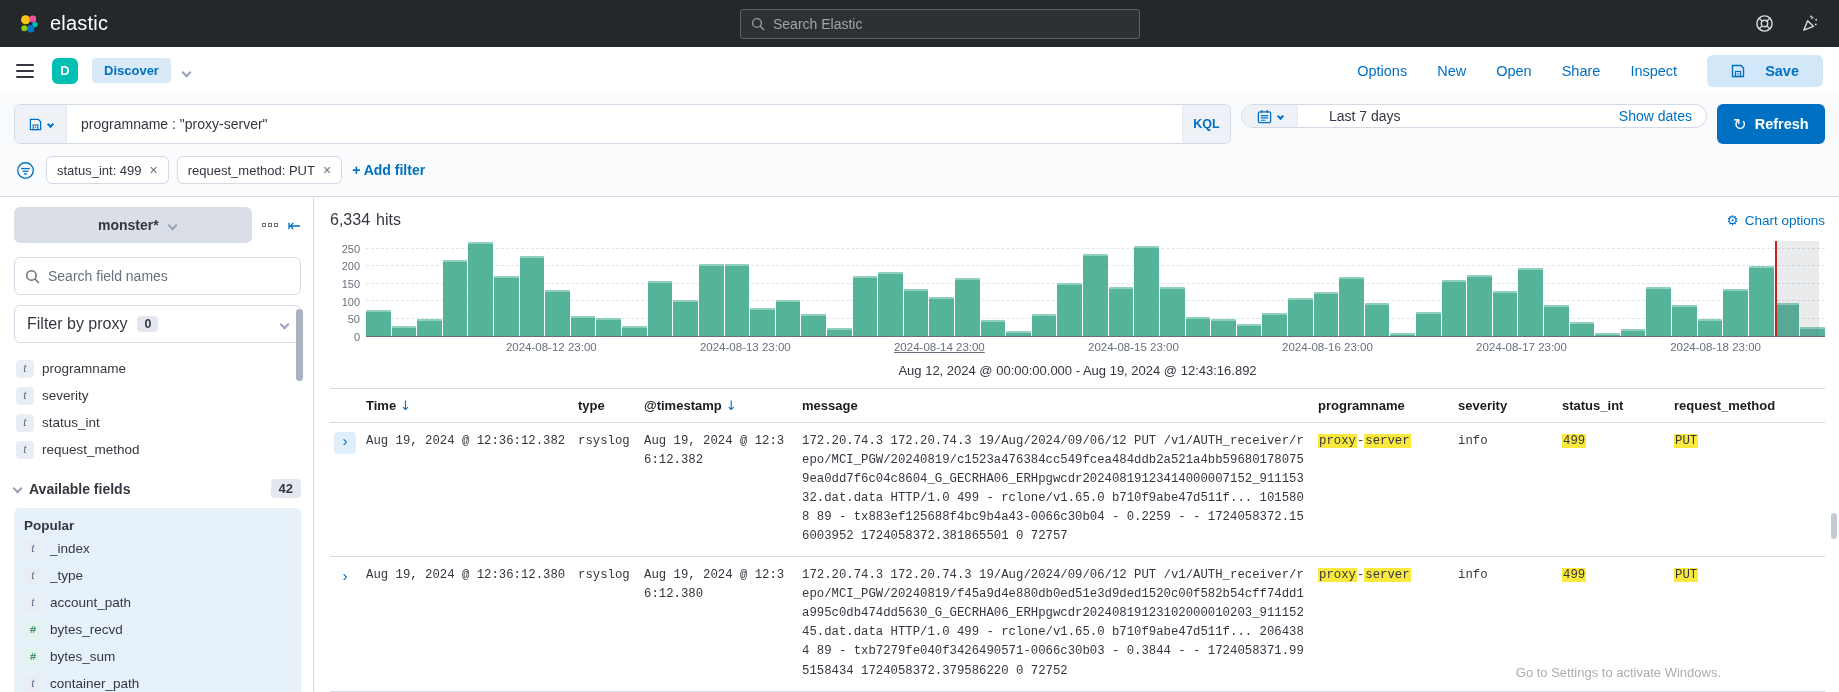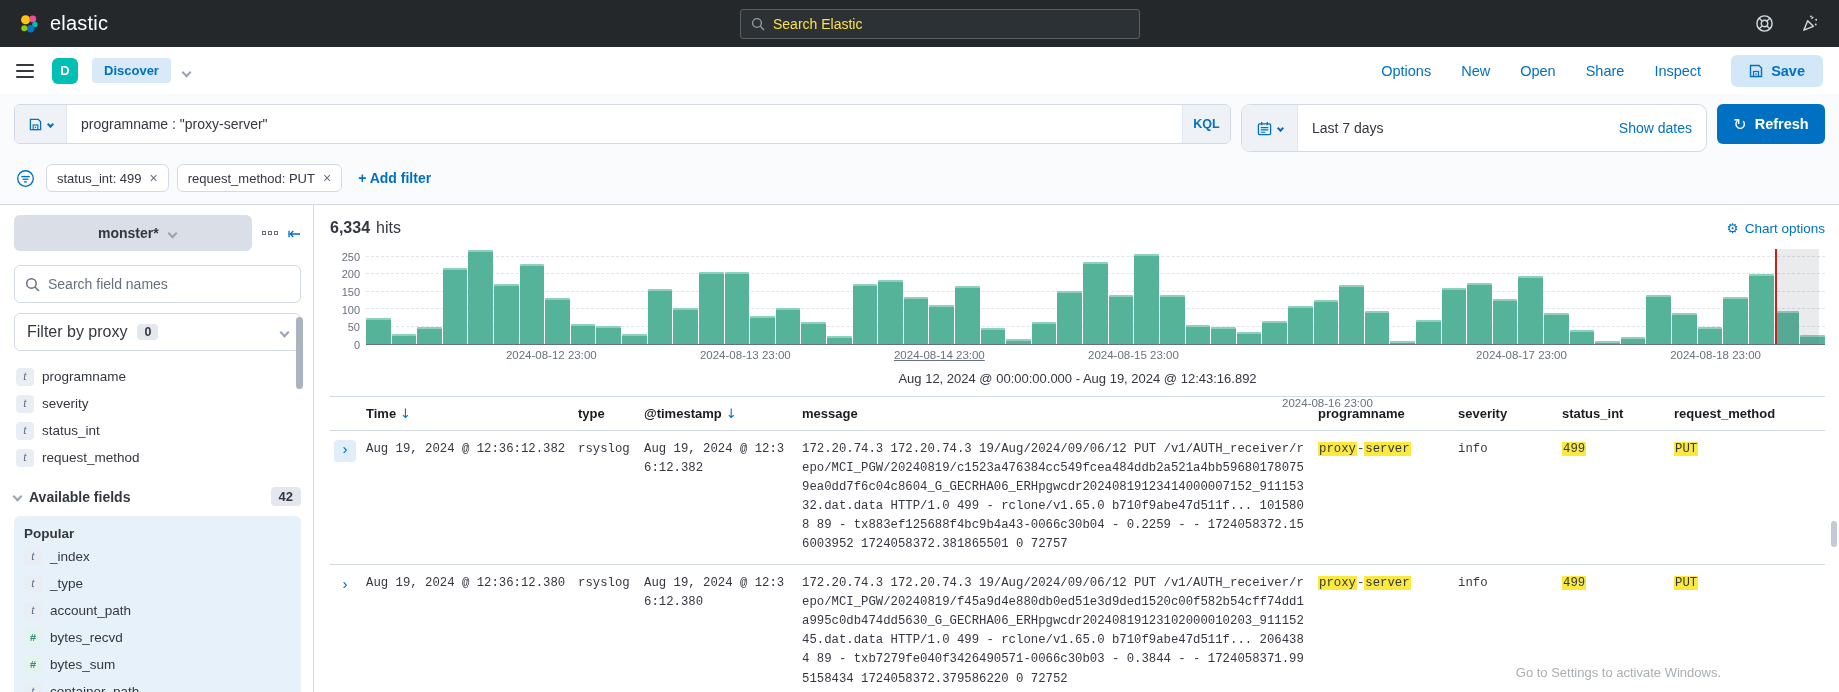--- a/index.html
+++ b/index.html
@@ -5,55 +5,55 @@
   * { margin:0; padding:0; box-sizing:border-box; }
   html,body { width:1839px; height:692px; overflow:hidden; }
   body { font-family:"Liberation Sans", sans-serif; background:#fff; color:#343741; }
   .page { position:relative; width:1839px; height:692px; overflow:hidden; }
 
   
   .topbar { height:47px; background:#24282b; display:flex; align-items:center; padding:0 18px; position:relative; }
   .brand-wrap { display:flex; align-items:center; gap:10px; }
   .brand { color:#fff; font-size:20px; letter-spacing:.2px; }
   .top-search { position:absolute; left:740px; width:400px; height:30px; border:1px solid #5a6165; border-radius:3px; background:#2b3134; display:flex; align-items:center; gap:8px; padding:0 10px; cursor:text; }
-  .top-search .ph { color:#fde047; font-size:14px; }
+  .top-search .ph { color:#a3a3a3; font-size:14px; }
   .top-icons { margin-left:auto; display:flex; align-items:center; gap:24px; color:#d4dae0; }
   .icon-btn { width:22px; height:22px; display:flex; align-items:center; justify-content:center; cursor:pointer; }
 
   
   .navrow { height:47px; background:#fff; display:flex; align-items:center; padding:0 16px; }
   .hamburger { width:18px; cursor:pointer; margin-right:18px; }
   .hamburger i { display:block; height:2px; background:#343741; margin:4px 0; border-radius:1px; }
   .space-badge { width:26px; height:26px; border-radius:6px; background:#00bfb3; color:#fff; font-weight:bold; font-size:13px; display:flex; align-items:center; justify-content:center; margin-right:14px; cursor:pointer; }
   .crumb-pill { background:#d9e9f7; color:#0071c2; font-size:13px; font-weight:bold; padding:5px 12px; border-radius:4px; cursor:pointer; }
   .crumb-caret { margin-left:12px; }
   .chev { display:inline-block; width:7px; height:7px; border-right:2px solid #98a2b3; border-bottom:2px solid #98a2b3; transform:rotate(45deg); }
   .chev.blue { border-color:#0071c2; }
   .chev.small { width:5px; height:5px; }
   .nav-actions { margin-left:auto; display:flex; align-items:center; gap:30px; }
   .nav-link { color:#0071c2; font-size:14.5px; cursor:pointer; }
-  .save-btn { background:#d2e7f8; color:#0071c2; font-weight:bold; font-size:14.5px; border:none; border-radius:6px; padding:8px 18px; display:flex; align-items:center; gap:8px; cursor:pointer; }
+  .save-btn { background:#d2e7f8; color:#0071c2; font-weight:bold; font-size:14.5px; border:none; border-radius:6px; padding:8px 24px; display:flex; align-items:center; gap:20px; cursor:pointer; }
 
   
   .queryrow { background:#fafbfd; padding:10px 14px 8px 14px; display:flex; align-items:stretch; gap:10px; }
   .querybar { flex:1; display:flex; border:1px solid #d3dae6; border-radius:6px; overflow:hidden; background:#fff; height:40px; max-width:1218px; }
   .q-left { background:#eef2f7; width:52px; display:flex; align-items:center; justify-content:center; gap:6px; cursor:pointer; border-right:1px solid #e2e8f0; }
   .q-input { flex:1; display:flex; align-items:center; padding:0 14px; font-size:14px; color:#343741; cursor:text; }
   .q-kql { background:#eef2f7; width:48px; display:flex; align-items:center; justify-content:center; color:#0071c2; font-size:12.5px; font-weight:bold; cursor:pointer; border-left:1px solid #e2e8f0; }
-  .datebar { width:466px; display:flex; border:1px solid #d3dae6; border-radius:9px; overflow:hidden; background:#fff; height:48px; }
+  .datebar { width:466px; display:flex; border:1px solid #d3dae6; border-radius:14px; overflow:hidden; background:#fff; height:24px;gap:17px; }
   .d-cal { background:#eef2f7; width:56px; display:flex; align-items:center; justify-content:center; gap:6px; cursor:pointer; border-right:1px solid #e2e8f0; }
   .d-range { flex:1; display:flex; align-items:center; padding:0 14px; font-size:14px; cursor:pointer; }
   .d-show { display:flex; align-items:center; padding:0 14px; color:#0071c2; font-size:14px; cursor:pointer; }
   .refresh-btn { width:108px; height:40px; background:#0071c2; color:#fff; border:none; border-radius:6px; font-size:14.5px; font-weight:bold; display:flex; align-items:center; justify-content:center; gap:8px; cursor:pointer; }
 
   
   .filterrow { background:#fafbfd; padding:4px 14px 12px 14px; display:flex; align-items:center; gap:10px; border-bottom:1px solid #d3dae6; }
   .filter-pill { background:#fff; border:1px solid #d3dae6; border-radius:6px; padding:5px 10px; font-size:13px; color:#343741; display:flex; align-items:center; gap:8px; cursor:pointer; }
   .pill-x { color:#69707d; font-size:14px; cursor:pointer; }
-  .add-filter { color:#0071c2; font-size:14px; font-weight:bold; cursor:pointer; margin-left:6px; }
+  .add-filter { color:#0071c2; font-size:14px; font-weight:bold; cursor:pointer; }
 
   
   .content { display:flex; height:502px; }
   .sidebar { width:314px; padding:10px 12px 0 14px; position:relative; border-right:1px solid #d3dae6; }
   .sb-top { display:flex; align-items:center; gap:10px; }
   .index-btn { background:#d9dee7; border:none; border-radius:6px; height:36px; flex:1; font-size:14px; font-weight:bold; color:#343741; display:flex; align-items:center; justify-content:center; gap:10px; cursor:pointer;padding-left:8px; }
   .dots-icon { display:flex; gap:2px; cursor:pointer; }
   .dots-icon i { width:4px; height:4px; border:1px solid #69707d; display:block; }
   .collapse-icon { color:#0071c2; font-size:16px; cursor:pointer; }
   .sb-search { margin-top:14px; height:38px; border:1px solid #d3dae6; border-radius:6px; display:flex; align-items:center; gap:8px; padding:0 10px; cursor:text; background:#fff; }
@@ -70,21 +70,21 @@
   .sb-scroll { position:absolute; right:10px; top:112px; width:7px; height:72px; background:#aab3bf; border-radius:4px; }
   .avail-hdr { display:flex; align-items:center; gap:8px; margin-top:16px; cursor:pointer; }
   .avail-hdr .lbl { font-size:14px; font-weight:bold; }
   .avail-hdr .cnt { margin-left:auto; background:#e4e8ee; border-radius:4px; padding:2px 8px; font-size:13px; font-weight:bold; }
   .popular-box { margin-top:10px; background:#e6f1fa; border-radius:6px; padding:10px 8px; height:216px; overflow:hidden; }
   .popular-box .ptitle { font-size:13.5px; font-weight:bold; margin:0 0 2px 2px; }
 
   
   .main { flex:1; padding:8px 14px 0 16px; position:relative; overflow:hidden; }
   .hits-row { display:flex; align-items:center; height:30px; }
-  .hits-num { font-size:16px; font-weight:bold; }
+  .hits-num { font-size:16px; font-weight:normal; }
   .hits-lbl { font-size:16px; color:#343741; margin-left:6px; }
   .chart-opts { margin-left:auto; color:#0071c2; font-size:13.5px; display:flex; align-items:center; gap:6px; cursor:pointer; }
 
   .chart-wrap { display:flex; margin-top:6px; }
   .yaxis { width:36px; position:relative; height:96px; }
   .yaxis span { position:absolute; right:6px; font-size:11px; color:#69707d; transform:translateY(50%);margin-left:31px; }
   .plot { flex:1; position:relative; height:96px; border-bottom:1px solid #69707d; }
   .gridline { position:absolute; left:0; right:0; border-top:1px dashed #e0e4eb; }
   .bars { position:absolute; left:0; right:0; bottom:0; top:0; display:flex; align-items:flex-end; gap:1px; }
   .bar { flex:1; background:#54b399; border-top:2px solid #8fd0bd; border-radius:1px 1px 0 0; }
@@ -426,21 +426,21 @@
             </div>
             <div class="ct-band" style="left: 96.6%; right: 0.4%;"></div>
             <div class="ct-line" style="left: 96.6%; background: rgb(189, 39, 30);"></div>
           </div>
       </div>
       <div class="xaxis" id="xaxis">
           <span style="left: 12.7%;">2024-08-12 23:00</span>
           <span style="left: 26%;">2024-08-13 23:00</span>
           <span style="left: 39.3%; text-decoration: underline;">2024-08-14 23:00</span>
           <span style="left: 52.6%;">2024-08-15 23:00</span>
-          <span style="left: 65.9%; margin-top: 48px;">2024-08-16 23:00</span>
+          <span style="left: 65.9%;">2024-08-16 23:00</span>
           <span style="left: 79.2%;">2024-08-17 23:00</span>
           <span style="left: 92.5%;">2024-08-18 23:00</span>
         </div>
       <div class="chart-caption">Aug 12, 2024 @ 00:00:00.000 - Aug 19, 2024 @ 12:43:16.892</div>
 
       <div class="dtable">
         <div class="thead" id="thead">
             <div class="c-exp"></div>
             <div class="c-time"><span>Time</span><span class="sortarrow">↓</span></div>
             <div class="c-type"><span>type</span></div>

